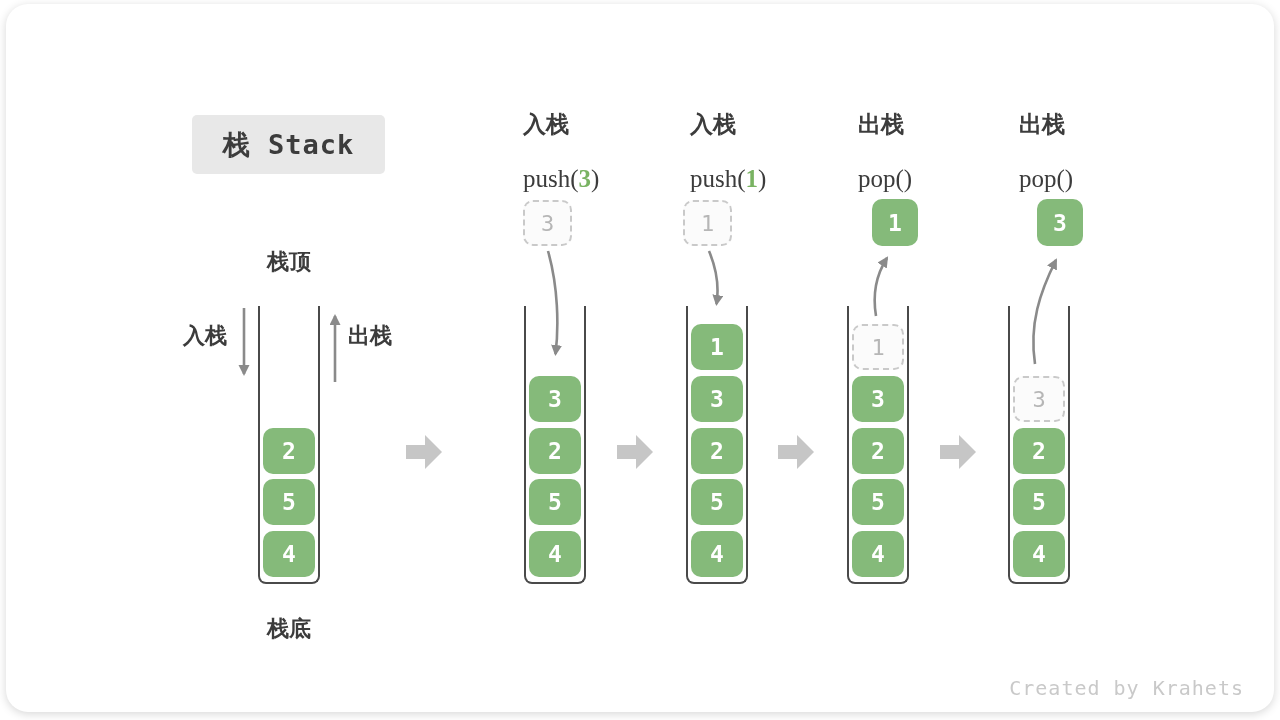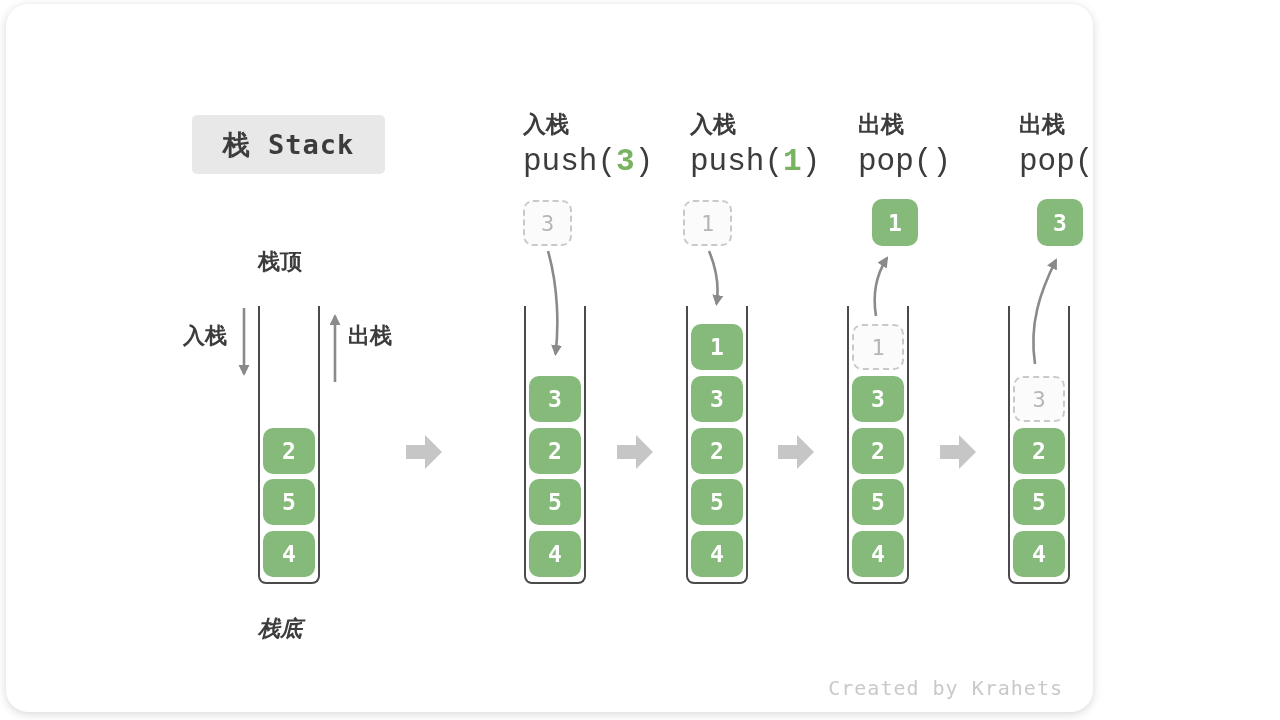--- a/index.html
+++ b/index.html
@@ -1,43 +1,43 @@
 <!DOCTYPE html>
 <html><head>
 <meta charset="utf-8">
 <style>
   * { margin: 0; padding: 0; box-sizing: border-box; }
   html, body { width: 1280px; height: 720px; background: #ffffff; }
   body { font-family: "Liberation Sans", sans-serif; position: relative; }
 
   .card {
-    position: absolute; left: 6px; top: 4px; width: 1087px; height: 708px;
+    position: absolute; left: 6px; top: 4px; width: 1268px; height: 708px;
     background: #ffffff; border-radius: 22px;
     box-shadow: 0 2px 10px rgba(0,0,0,0.16);
     overflow: hidden;
   }
 
   .title-box {
     position: absolute; left: 186px; top: 111px; width: 193px; height: 59px;
     background: #e8e8e8; border-radius: 5px;
     display: flex; align-items: center; justify-content: center;
     font-family: "DejaVu Sans Mono", monospace;
     font-size: 27px; font-weight: bold; color: #3c3c3c; letter-spacing: 1px;
   }
 
   .op-header { position: absolute; top: 106px; }
   .op-cn { font-size: 23px; font-weight: bold; color: #3c3c3c; line-height: 28px; }
   .op-code {
-    margin-top: 9px; font-family: Liberation Mono, monospace;
-    font-size: 31px; color: #3c3c3c; line-height: 30px;
+    margin-top: 26px; font-family: Liberation Serif, serif;
+    font-size: 25px; color: #3c3c3c; line-height: 30px;
   }
   .op-code .arg { color: #79b362; font-weight: bold; }
 
   .lbl { position: absolute; font-size: 22px; font-weight: bold; color: #3c3c3c; }
-  .lbl.centered { width: 62px; text-align: left; }
+  .lbl.centered { width: 62px; text-align: center; }
 
   .well {
     position: absolute; top: 302px; width: 62px; height: 278px;
     border-left: 2px solid #4a4a4a; border-right: 2px solid #4a4a4a;
     border-bottom: 2px solid #4a4a4a; border-radius: 0 0 8px 8px;
     background: #ffffff;
   }
 
   .block {
     position: absolute; left: 3px; width: 52px; height: 46px;
@@ -101,21 +101,21 @@
     <div class="op-code"><span>pop(</span><span class="arg"></span><span>)</span></div>
   </div>
   <div class="op-header" style="left:1013px">
     <div class="op-cn">出栈</div>
     <div class="op-code"><span>pop(</span><span class="arg"></span><span>)</span></div>
   </div>
 
   <div class="lbl centered" style="left:252px; top:243px;">栈顶</div>
   <div class="lbl" style="left:177px; top:317px;">入栈</div>
   <div class="lbl" style="left:342px; top:317px;">出栈</div>
-  <div class="lbl centered" style="left:252px; top:610px;font-style:italic;">栈底</div>
+  <div class="lbl centered" style="left:252px; top:610px;">栈底</div>
 
   <div class="well" style="left:252px">
     <div class="block" style="top:122px">2</div>
     <div class="block" style="top:173px">5</div>
     <div class="block" style="top:225px">4</div>
   </div>
 
   <div class="well" style="left:518px">
     <div class="block" style="top:70px">3</div>
     <div class="block" style="top:122px">2</div>

